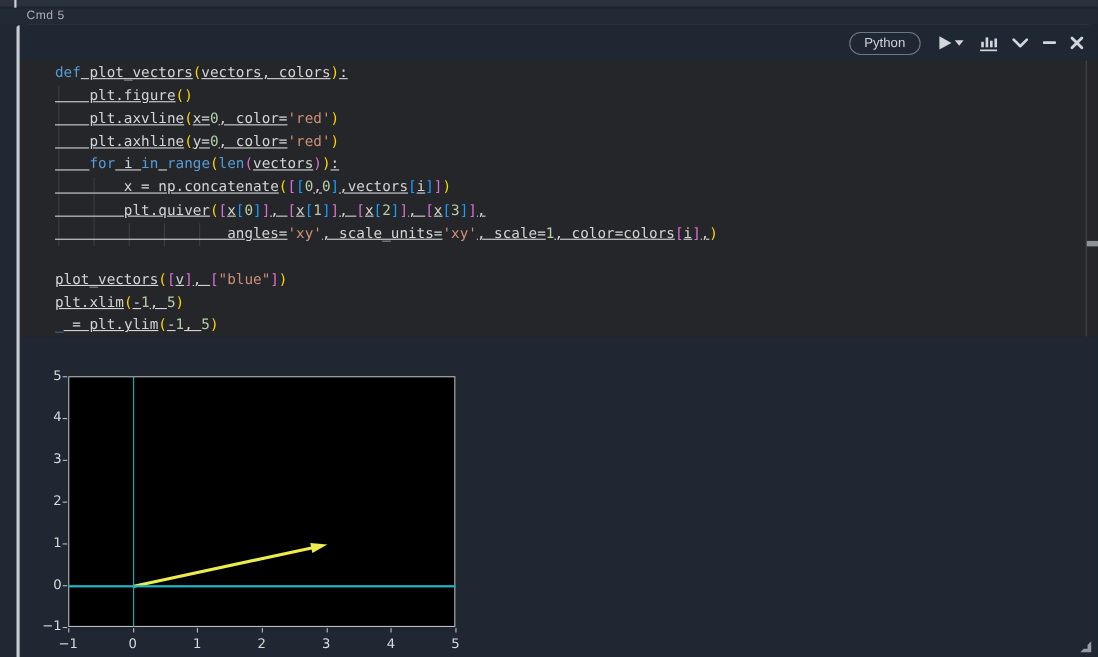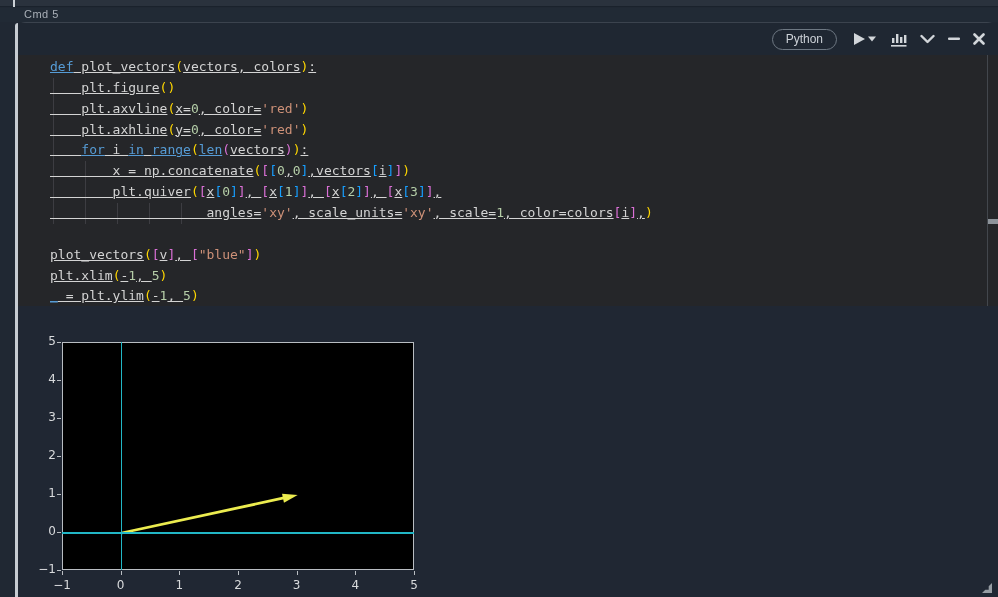--- a/index.html
+++ b/index.html
@@ -27,21 +27,21 @@
   .lang-pill { border:1px solid #6e7883; border-radius:11px; padding:2px 13px;
           font-size:12px; color:#ccd1d7; line-height:15px; margin-right:3px; cursor:pointer; }
   .tb-icon { display:flex; align-items:center; cursor:pointer; }
 
   
   .code-area { position:absolute; top:32px; left:3px; width:980px; height:251px; background:#252629; }
   .code-lines { position:absolute; left:32px; top:2px;
           font-family:"DejaVu Sans Mono", monospace; font-size:13px; color:#d4d4d4;
           white-space:pre; }
   .code-line { height:20.86px; line-height:20.86px; }
-  .tk-k { color:#569cd6;text-decoration:underline; }
+  .tk-k { color:#569cd6; }
   .tk-t { color:#d4d4d4;text-decoration:underline; }
   .tk-s { color:#ce9178; }
   .tk-n { color:#b5cea8; }
   .tk-g { color:#ffd700; }
   .tk-p { color:#da70d6; }
   .tk-u { color:#179fff; }
   .indent-guide { position:absolute; width:1px; background:#3d3d42; }
   .ig-a { left:35px; top:23px;  height:146px; }
   .ig-b { left:67px; top:106px; height:63px; }
   .ig-c { left:99px;  top:148px; height:21px; }

